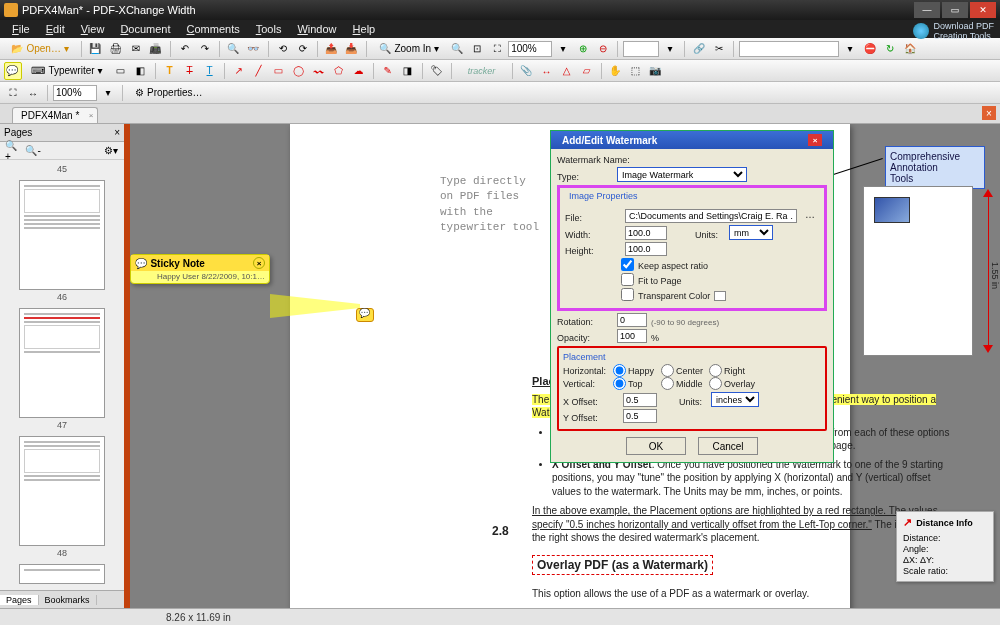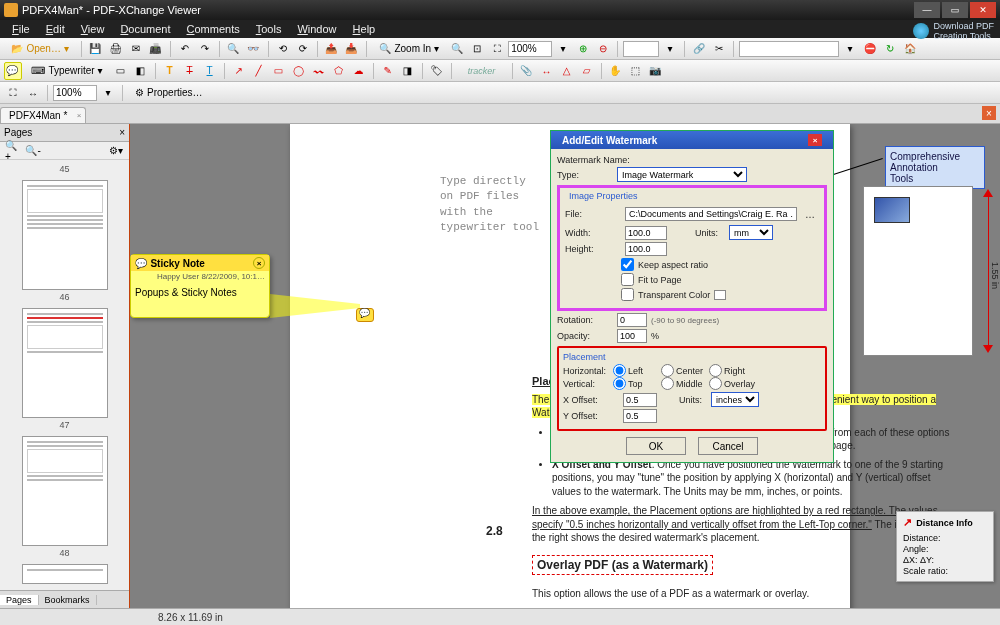--- a/index.html
+++ b/index.html
@@ -23,28 +23,28 @@
 .download-badge .globe { width:16px; height:16px; border-radius:50%; background:radial-gradient(#6cf,#28a); }
 
 
 .toolbar { height:22px; background:linear-gradient(#fafafa,#e0e0e0); border-bottom:1px solid #bbb; display:flex; align-items:center; padding:0 4px; gap:2px; }
 .tbtn { width:18px; height:18px; border:1px solid transparent; border-radius:2px; display:flex; align-items:center; justify-content:center; cursor:pointer; font-size:10px; }
 .tbtn-text { padding:0 6px; width:auto; gap:3px; }
 .sep { width:1px; height:16px; background:#bbb; margin:0 3px; }
 .zoom-input { width:44px; height:16px; font-size:10px; border:1px solid #aaa; padding:0 2px; }
 
 
-.tabstrip { height:20px; background:#ddd; border-bottom:1px solid #aaa; display:flex; align-items:flex-end; padding-left:0; position:relative; }
+.tabstrip { height:20px; background:#ddd; border-bottom:1px solid #aaa; display:flex; align-items:flex-end; padding-left:12px; position:relative; }
 .doctab { background:#f5f5f5; border:1px solid #aaa; border-bottom:none; padding:2px 18px 2px 8px; font-size:10px; border-radius:3px 3px 0 0; position:relative; }
 .doctab .x { position:absolute; right:4px; top:3px; font-size:8px; color:#888; cursor:pointer; }
 .tabstrip .closetab { position:absolute; right:4px; top:2px; width:14px; height:14px; background:#e06030; color:#fff; font-size:10px; display:flex; align-items:center; justify-content:center; cursor:pointer; }
 
 
 .main { display:flex; height:484px; }
-.sidebar { width:130px; background:#eee; border-right:1px solid #c2410c; display:flex; flex-direction:column; }
+.sidebar { width:130px; background:#eee; border-right:6px solid #c2410c; display:flex; flex-direction:column; }
 .sidebar-hdr { height:18px; background:#ddd; border-bottom:1px solid #aaa; display:flex; align-items:center; padding:0 4px; font-size:10px; }
 .sidebar-hdr .x { margin-left:auto; cursor:pointer; }
 .sidebar-tools { height:18px; display:flex; align-items:center; gap:2px; padding:0 4px; border-bottom:1px solid #ccc; }
 .thumbs { flex:1; overflow:auto; padding:4px; }
 .thumb { border:1px solid #999; background:#fff; margin:4px auto 2px; width:86px; height:110px; padding:4px; font-size:4px; color:#888; overflow:hidden; }
 .thumb-label { text-align:center; font-size:9px; color:#555; margin-bottom:6px; }
 .sidebar-tabs { height:18px; background:#ddd; border-top:1px solid #aaa; display:flex; align-items:center; font-size:9px; }
 .sidebar-tabs .stab { padding:0 6px; border-right:1px solid #bbb; cursor:pointer; }
 
 
@@ -60,21 +60,21 @@
 .sticky-beam { position:absolute; left:140px; top:170px; width:90px; height:24px; z-index:4; }
 .note-icon { position:absolute; left:226px; top:184px; width:18px; height:14px; background:#ffe040; border:1px solid #cc8800; border-radius:3px; z-index:6; }
 .note-icon:before { content:"💬"; font-size:9px; position:absolute; left:2px; top:-1px; }
 
 
 .typewriter-text { position:absolute; left:150px; top:50px; font-family:"Courier New",monospace; font-size:11px; color:#888; line-height:1.4; }
 .dialog { position:absolute; left:260px; top:6px; width:284px; border:1px solid #2a5; background:#ece9d8; font-size:9px; z-index:3; }
 .dialog-title { background:linear-gradient(#3b6ed5,#2754b8); color:#fff; padding:3px 11px; display:flex; align-items:center; font-weight:bold; font-size:10px; }
 .dialog-title .dx { margin-left:auto; width:14px; height:12px; background:#d33; display:flex; align-items:center; justify-content:center; font-size:8px; cursor:pointer; }
 .dialog-body { padding:4px 6px; }
-.dlg-row { display:flex; align-items:center; margin:2px 0; gap:4px; }
+.dlg-row { display:flex; align-items:flex-end; margin:2px 0; gap:4px; }
 .dlg-row label { width:56px; font-size:9px; }
 .dlg-input { flex:1; border:1px solid #888; height:14px; font-size:9px; padding:0 3px; background:#fff; }
 .dlg-select { border:1px solid #2a5ad0; background:#fff; height:15px; font-size:9px; width:130px; }
 .dlg-num { width:42px; border:1px solid #888; height:14px; font-size:9px; padding:0 2px; }
 .fieldset { border:3px solid #d946ef; padding:3px 5px 5px; margin-top:3px; }
 .fieldset-label { font-size:9px; color:#2a5ad0; margin:-10px 0 2px 2px; background:#ece9d8; display:inline-block; padding:0 2px; }
 .placement-box { border:2px solid #d00; padding:4px; margin-top:3px; border-radius:2px; }
 .radio-row { display:flex; align-items:center; gap:0; font-size:9px; }
 .radio-row label { width:50px; }
 .radio-opt { width:48px; display:flex; align-items:center; gap:2px; }
@@ -93,45 +93,45 @@
 .balloon-line { position:absolute; left:528px; top:55px; width:68px; height:1px; background:#000; z-index:2; transform:rotate(-18deg); transform-origin:left; }
 .balloon-line:before { content:""; position:absolute; left:-4px; top:-3px; width:0; height:0; border-top:4px solid transparent; border-bottom:4px solid transparent; border-right:6px solid #000; }
 
 
 .doc-text { position:absolute; left:242px; top:250px; width:420px; font-size:10px; line-height:1.35; }
 .doc-text h4 { font-size:11px; text-decoration:underline; margin-bottom:4px; }
 .hl { background:#ffff60; }
 .doc-text ul { margin:6px 0 6px 20px; }
 .doc-text ul li { margin-bottom:5px; }
 .udl { text-decoration:underline; }
-.secnum { position:absolute; left:196px; top:400px; font-weight:bold; font-size:12px; }
+.secnum { position:absolute; left:202px; top:400px; font-weight:bold; font-size:12px; }
 .sectitle { display:inline-block; border:1px dashed #d00; padding:1px 4px; font-weight:bold; font-size:12px; }
 
 
 .distance-info { position:absolute; right:6px; bottom:26px; width:98px; background:#eee; border:1px solid #aaa; padding:4px 6px; font-size:9px; box-shadow:1px 1px 3px rgba(0,0,0,.3); }
 .distance-info .di-title { font-weight:bold; display:flex; align-items:center; gap:4px; margin-bottom:4px; }
 .distance-info .arrow-ic { color:#d00; font-size:11px; }
 .distance-info .di-row { margin:1px 0; }
 
 
-.statusbar { height:17px; background:#e4e4e4; border-top:1px solid #aaa; display:flex; align-items:center; font-size:10px; padding:0 8px; position:relative; }
+.statusbar { height:17px; background:#e4e4e4; border-top:1px solid #aaa; display:flex; align-items:center; font-size:10px; padding:0 16px; position:relative; }
 .statusbar .left { width:140px; }
 .statusbar .dims { margin-left:10px; color:#333; }
 
 svg.beam { position:absolute; left:0; top:0; width:90px; height:24px; }
 .thumb-fake { display:flex; flex-direction:column; gap:2px; }
 .thumb-fake .bar { height:2px; background:#bbb; }
 .thumb-fake .box { height:24px; border:1px solid #ccc; }
 </style>
 </head>
 <body>
 
 <div class="titlebar">
   <div class="appicon"></div>
-  <div class="title">PDFX4Man* - PDF-XChange Viewer</div>
+  <div class="title">PDFX4Man* - PDF-XChange Width</div>
   <div class="winbtns">
     <div class="winbtn min">—</div>
     <div class="winbtn max">▭</div>
     <div class="winbtn close">✕</div>
   </div>
 </div>
 
 <div class="menubar">
   <div class="menuitem"><u>F</u>ile</div>
   <div class="menuitem"><u>E</u>dit</div>
@@ -307,21 +307,20 @@
 
   <div class="viewport">
 
     <div class="sticky">
       <div class="sticky-hdr">
         <span>💬</span>
         <span>Sticky Note</span>
         <span class="sx">×</span>
       </div>
       <div class="sticky-meta">Happy User 8/22/2009, 10:1…</div>
-      <div class="sticky-body">Popups &amp; Sticky Notes</div>
     </div>
     <div class="sticky-beam">
       <svg class="beam" viewBox="0 0 90 24">
           <polygon points="0,0 90,10 90,14 0,24" fill="rgba(255,255,0,0.5)"></polygon>
         </svg>
     </div>
     <div class="note-icon"></div>
 
     <div class="page">
 
@@ -389,21 +388,21 @@
             <label>Opacity:</label>
             <input class="dlg-num" style="width: 30px;" value="100">
             <span>%</span>
           </div>
           <div class="placement-box">
             <div style="font-size:9px;color:#2a5ad0;margin-bottom:2px">Placement</div>
             <div class="radio-row">
               <label>Horizontal:</label>
               <span class="radio-opt">
                   <input type="radio" checked="" style="">
-                  <span>Left</span>
+                  <span>Happy</span>
                 </span>
               <span class="radio-opt">
                   <input type="radio" style="">
                   <span>Center</span>
                 </span>
               <span class="radio-opt">
                   <input type="radio" style="">
                   <span>Right</span>
                 </span>
             </div>

